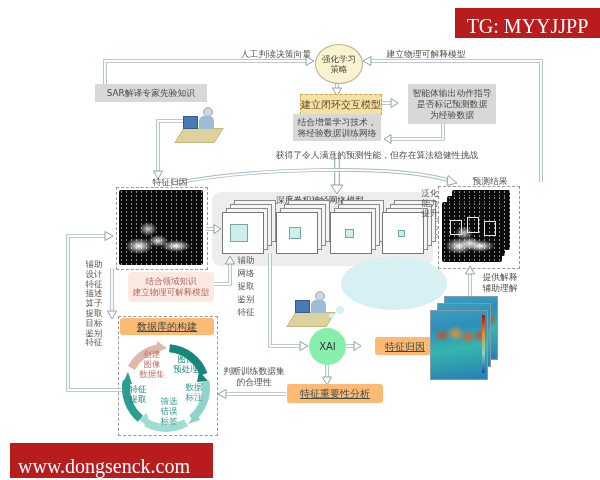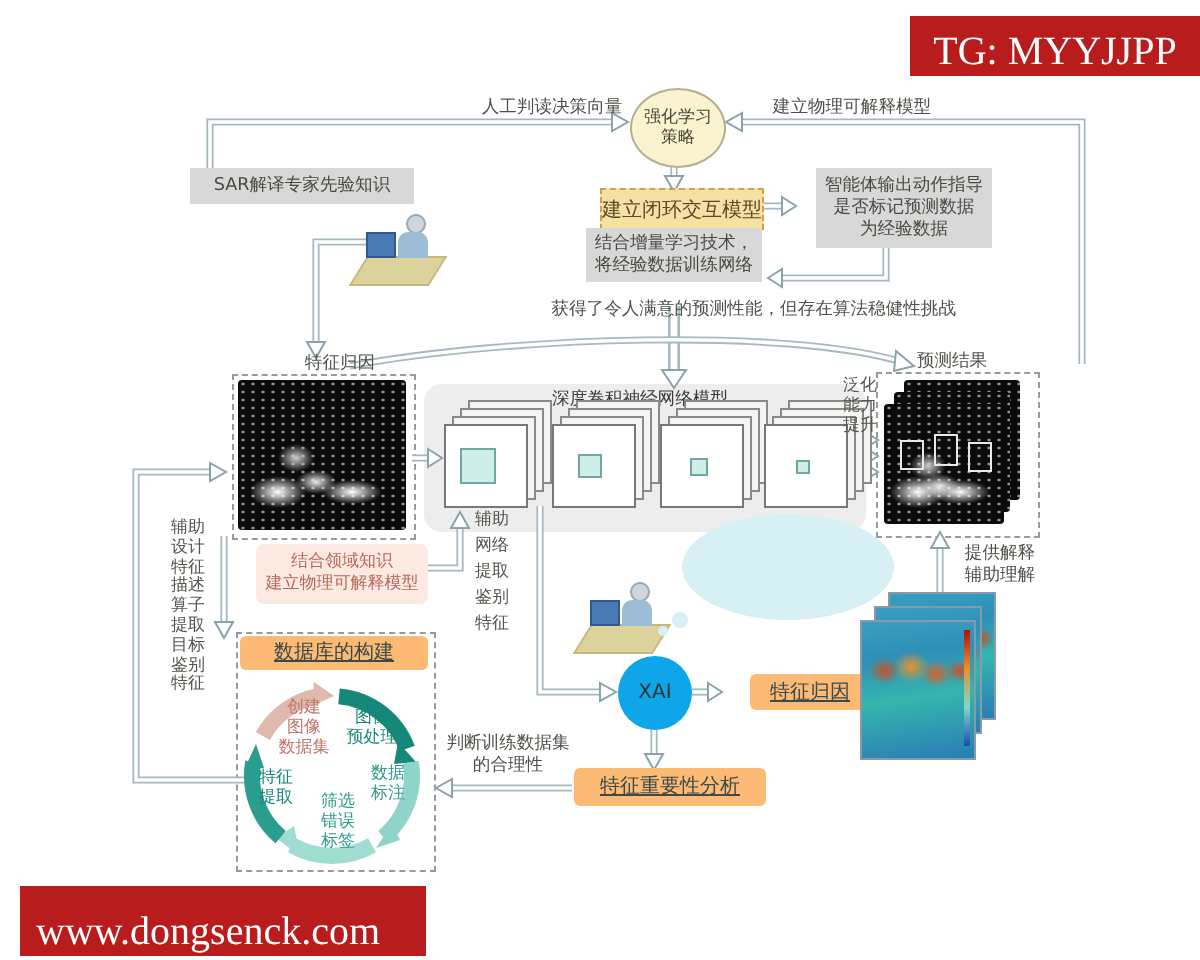--- a/index.html
+++ b/index.html
@@ -216,21 +216,21 @@
       <div class="layer l2"></div>
       <div class="layer l1"></div>
     <div class="face">
         <div class="fmap" style="width:5px;height:5px;margin-left:15px;"></div>
       </div>
   </div>
 
   <div class="abs vtext ml" style="left:419px;top:189px;width:22px;">泛化
 能力
 提升</div>
-  <div class="abs lbl" style="left:448px;top:176px;width:56px;">预测结果</div>
+  <div class="abs lbl" style="left:462px;top:176px;width:56px;">预测结果</div>
   <div class="abs sar" style="left:452px;top:190px;width:58px;height:60px;"></div>
   <div class="abs sar" style="left:447px;top:196px;width:58px;height:60px;"></div>
   <div class="abs sar" style="left:442px;top:202px;width:60px;height:60px;">
     <span class="det" style="left:8px;top:18px;width:10px;height:13px;"></span>
     <span class="det" style="left:25px;top:15px;width:10px;height:14px;"></span>
     <span class="det" style="left:42px;top:19px;width:10px;height:13px;"></span>
   </div>
 
   <div class="abs vtext ml" style="left:84px;top:260px;width:20px;">辅助
 设计
@@ -263,21 +263,21 @@
 标签</div>
   <div class="abs vtext ml" style="left:126px;top:385px;width:24px;color:#17877a;">特征
 提取</div>
   <div class="abs lbl ml" style="left:220px;top:366px;width:68px;font-family:Liberation Serif, serif;">判断训练数据集
 的合理性</div>
 
   <div class="abs" style="left:341px;top:257px;width:106px;height:53px;border-radius:50%;background:#d6f0f4;"></div>
   <div class="abs" style="left:336px;top:306px;width:8px;height:8px;border-radius:50%;background:#d6f0f4;"></div>
   <div class="abs" style="left:329px;top:313px;width:5px;height:5px;border-radius:50%;background:#d6f0f4;"></div>
 
-  <div class="abs" style="left:309px;top:328px;width:37px;height:37px;border-radius:50%;background:#0ea5e9;
+  <div class="abs" style="left:309px;top:328px;width:37px;height:37px;border-radius:50%;background:#86efac;
               display:flex;align-items:center;justify-content:center;">
     <span style="font-size:10px;color:#333;">XAI</span>
   </div>
   <div class="abs boxcyan" style="left:375px;top:337px;width:60px;height:18px;">特征归因</div>
   <div class="abs boxcyan" style="left:287px;top:384px;width:96px;height:19px;">特征重要性分析</div>
 
   <div class="abs heat" style="left:444px;top:296px;width:52px;height:62px;"></div>
   <div class="abs heat" style="left:437px;top:303px;width:52px;height:62px;"></div>
   <div class="abs heat" style="left:430px;top:310px;width:56px;height:68px;">
     <div class="cbar"></div>

